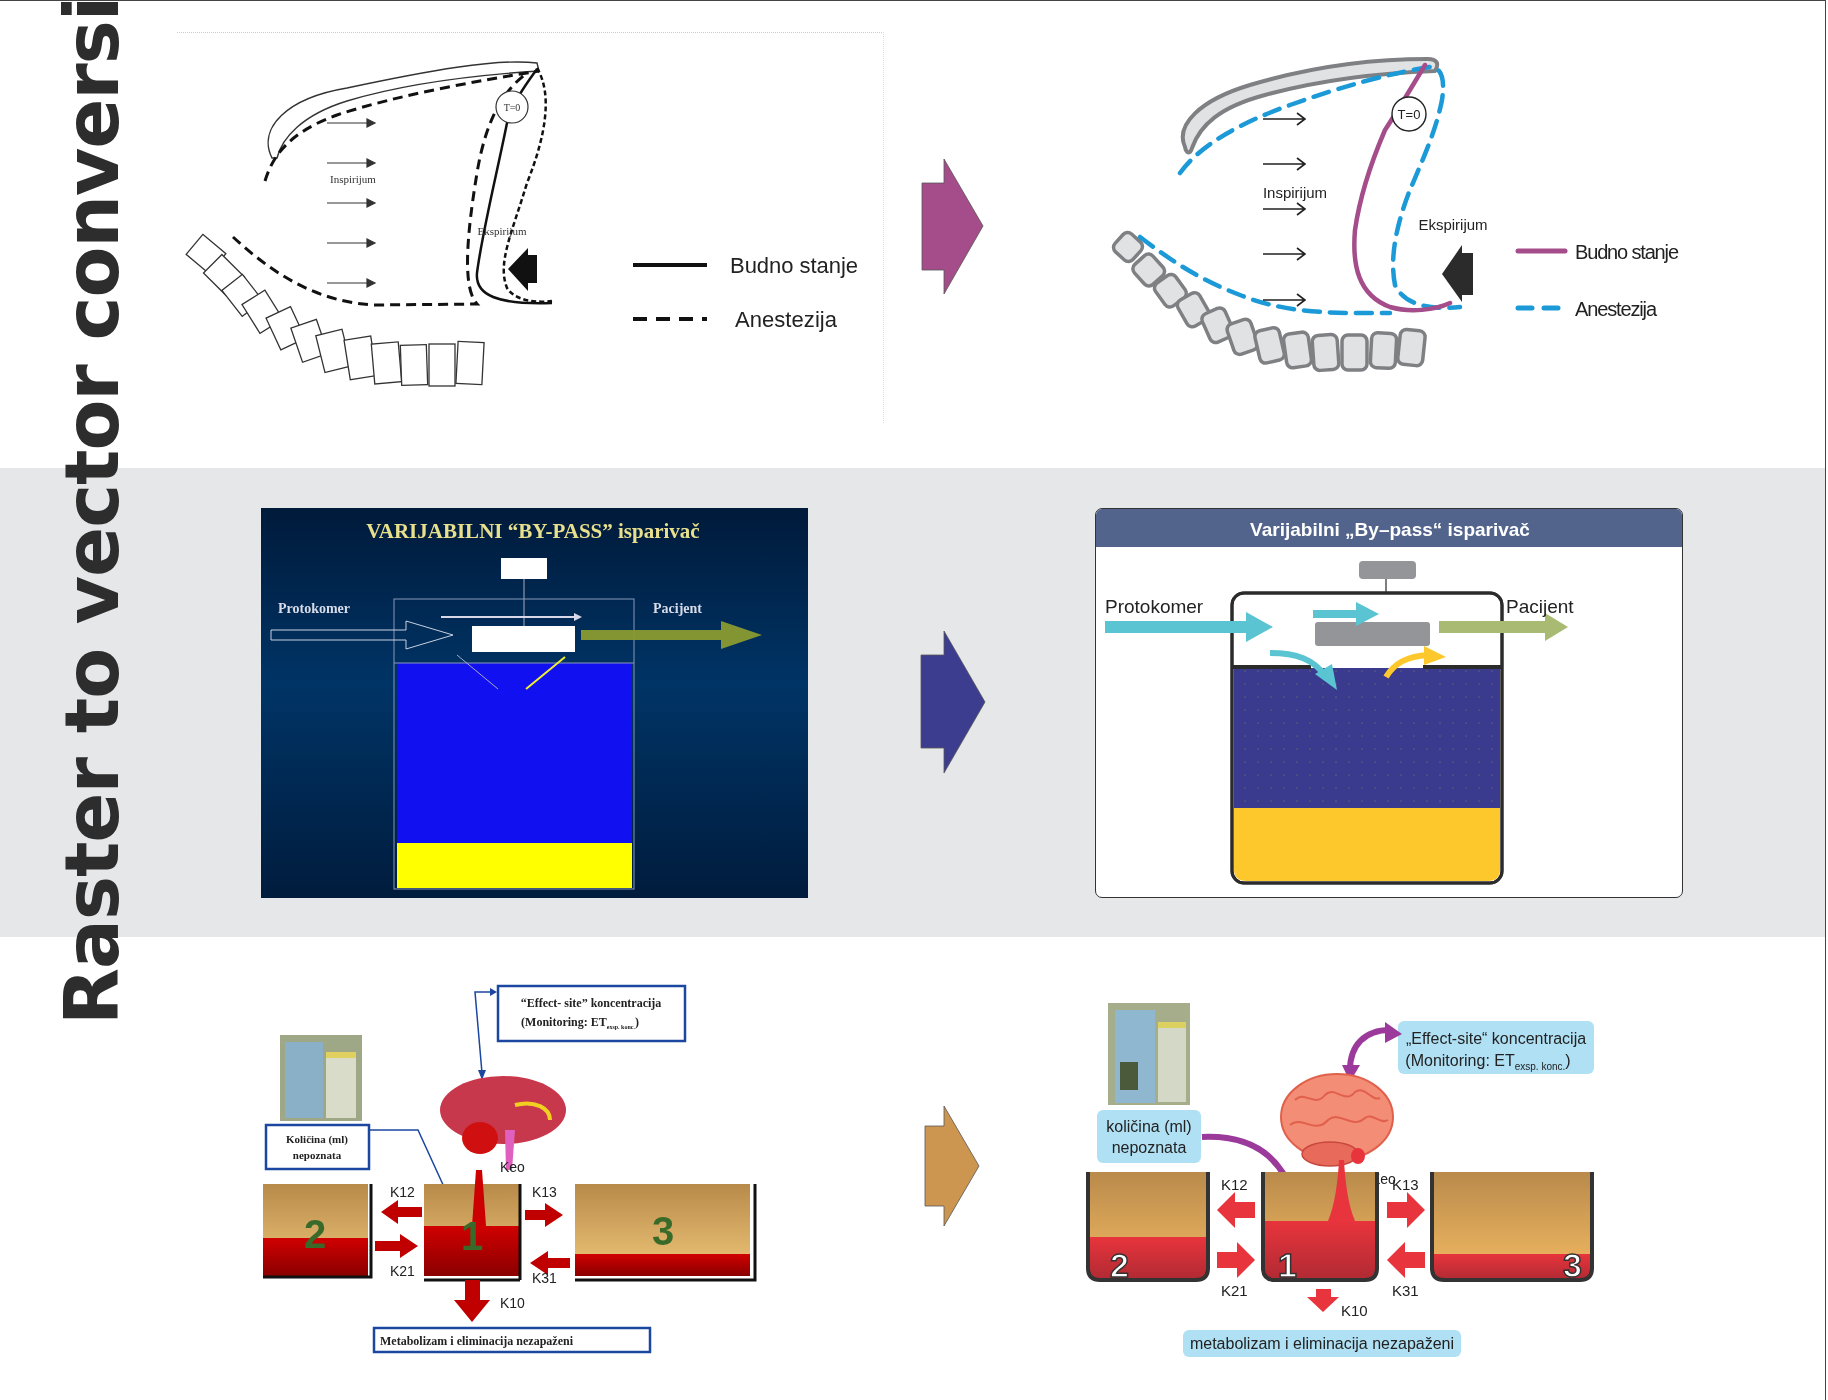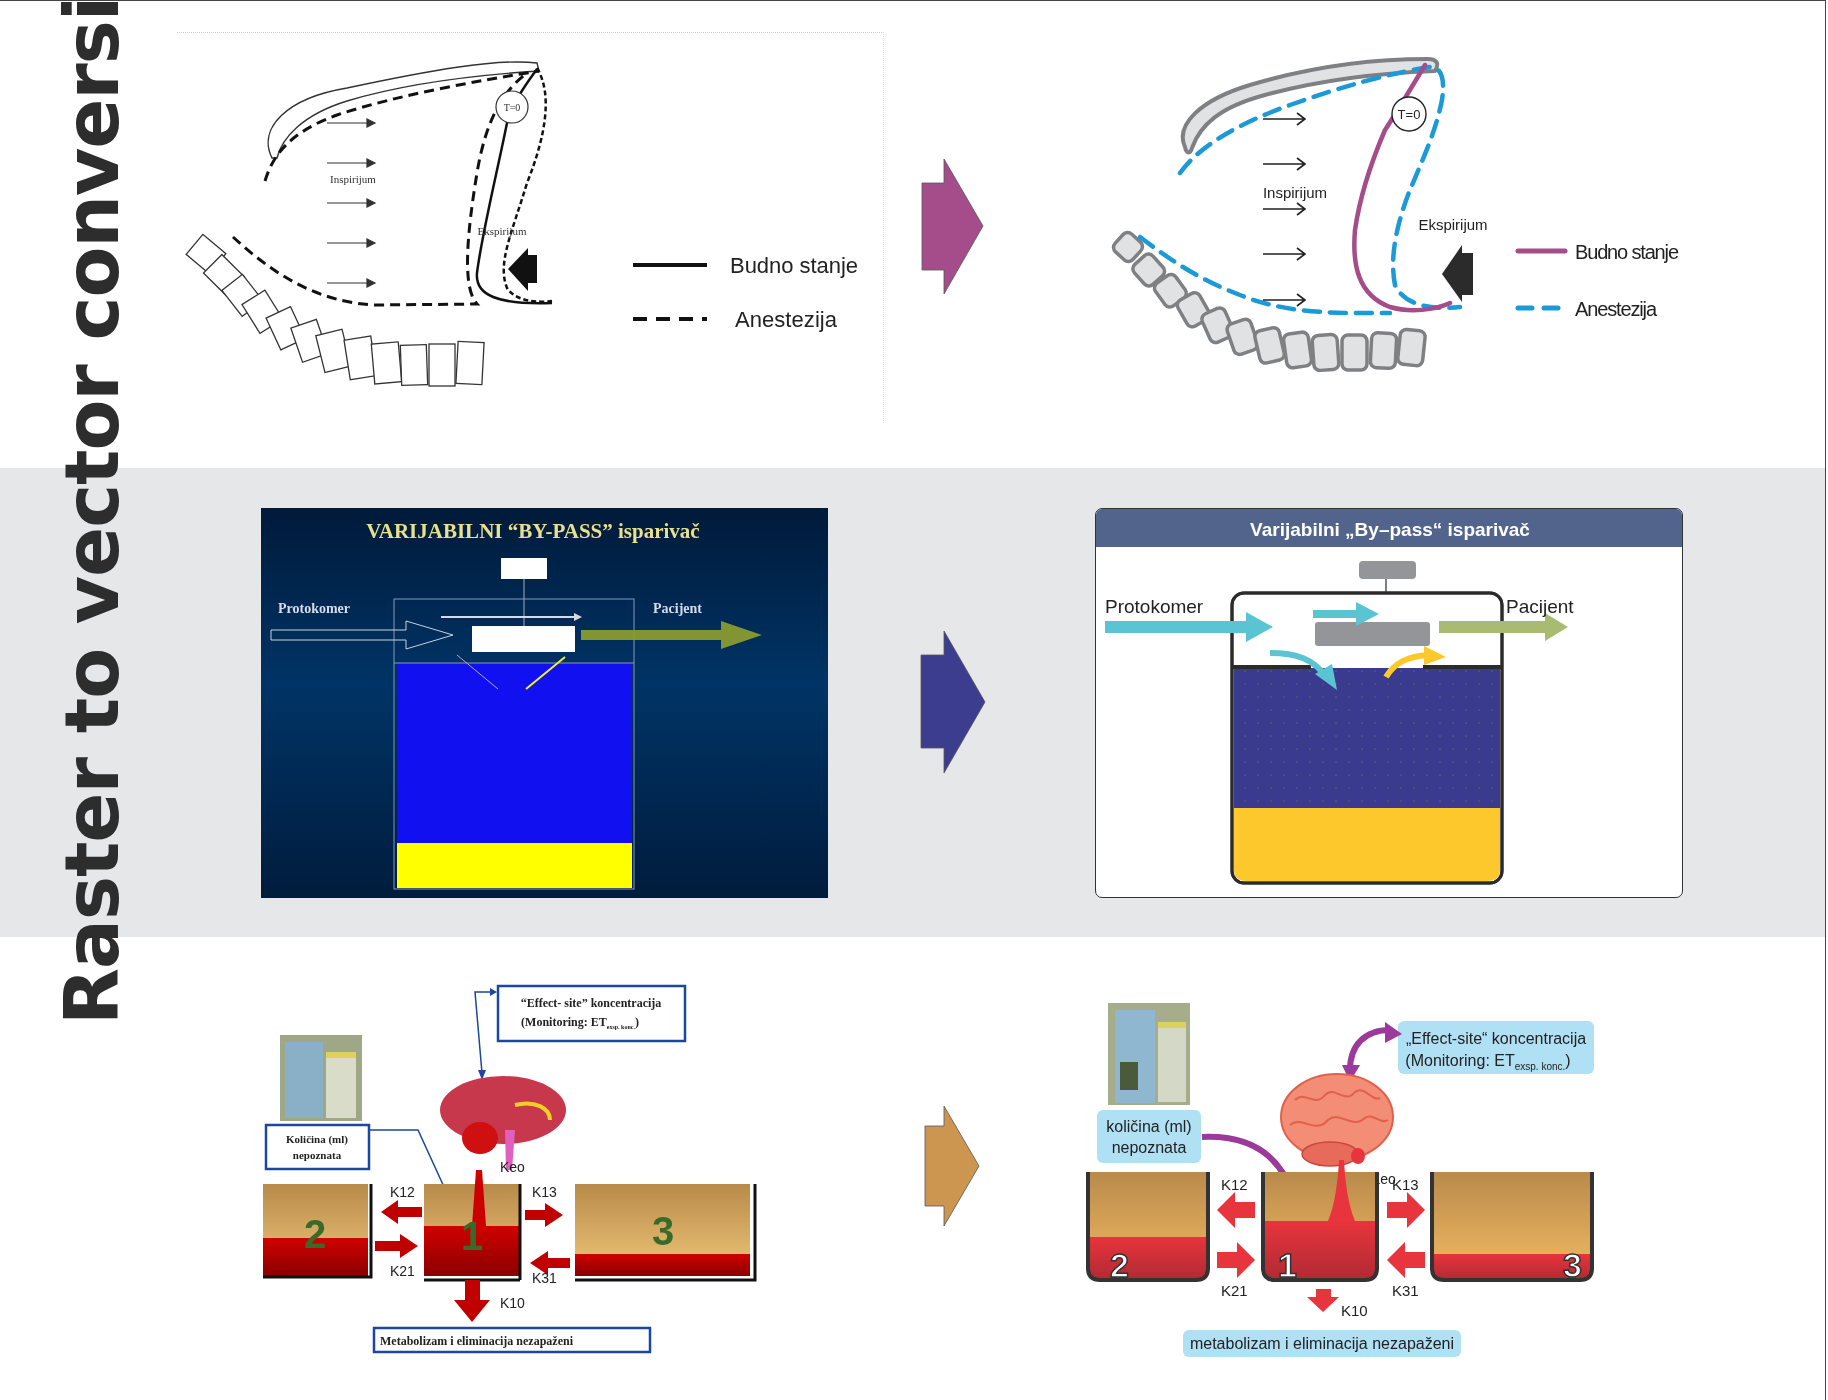--- a/index.html
+++ b/index.html
@@ -116,21 +116,21 @@
 
     <polygon points="352,229 372,200 372,208 383,208 383,250 372,250 372,257" fill="#2b2b2b"></polygon>
 
     <line x1="428" y1="206" x2="475" y2="206" stroke="#a44d8a" stroke-width="5" stroke-linecap="round"></line>
     <text class="cond" x="485" y="214" font-size="20" fill="#222" textLength="104">Budno stanje</text>
     <line x1="428" y1="263" x2="475" y2="263" stroke="#1b9ad7" stroke-width="5" stroke-linecap="round" stroke-dasharray="14,12"></line>
     <text class="cond" x="485" y="271" font-size="20" fill="#222" textLength="82">Anestezija</text>
   </svg>
 </div>
 
-<div class="panel" style="left:261px;top:508px;width:547px;height:390px;background:linear-gradient(#001a3a,#003466 45%,#001c3d);padding-left:20px;">
+<div class="panel" style="left:261px;top:508px;width:547px;height:390px;background:linear-gradient(#001a3a,#003466 45%,#001c3d);">
   <svg width="547" height="390" viewBox="0 0 547 390" style="left:0;top:0;">
     <text class="serif" x="272" y="30" font-size="21" font-weight="bold" text-anchor="middle" fill="#e8e08c">VARIJABILNI  “BY-PASS” isparivač</text>
     <rect x="240" y="50" width="46" height="21" fill="#fff"></rect>
     <line x1="263" y1="71" x2="263" y2="118" stroke="#aab" stroke-width="1"></line>
     <rect x="133" y="91" width="240" height="290" fill="none" stroke="#8898b8" stroke-width="1"></rect>
     <rect x="136" y="155" width="235" height="180" fill="#1010f0"></rect>
     <rect x="136" y="335" width="235" height="45" fill="#ffff00"></rect>
     <line x1="133" y1="155" x2="373" y2="155" stroke="#8898b8"></line>
     <rect x="211" y="118" width="103" height="26" fill="#fff"></rect>
 

